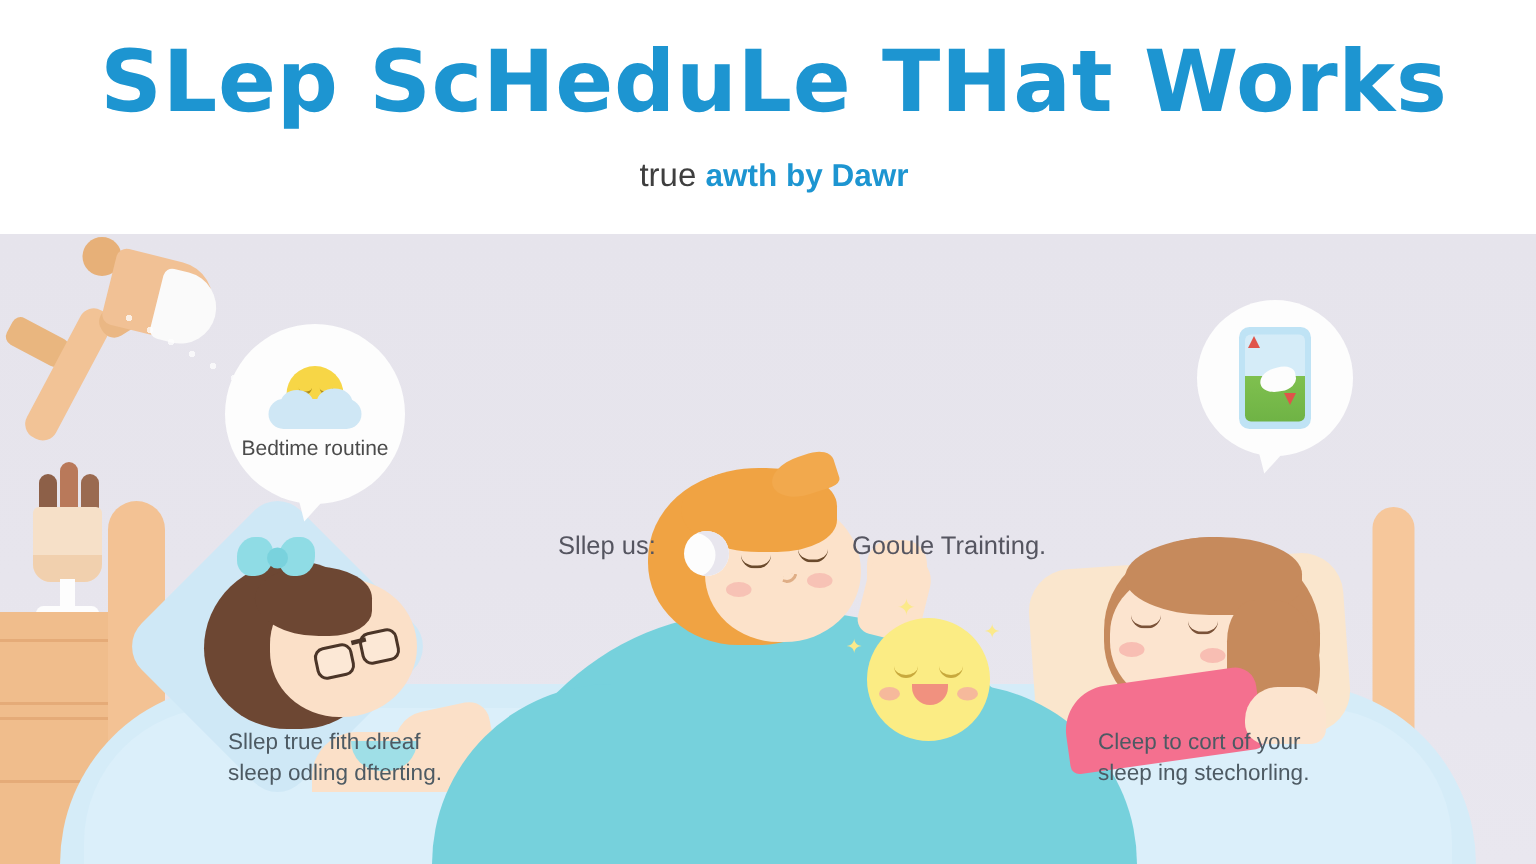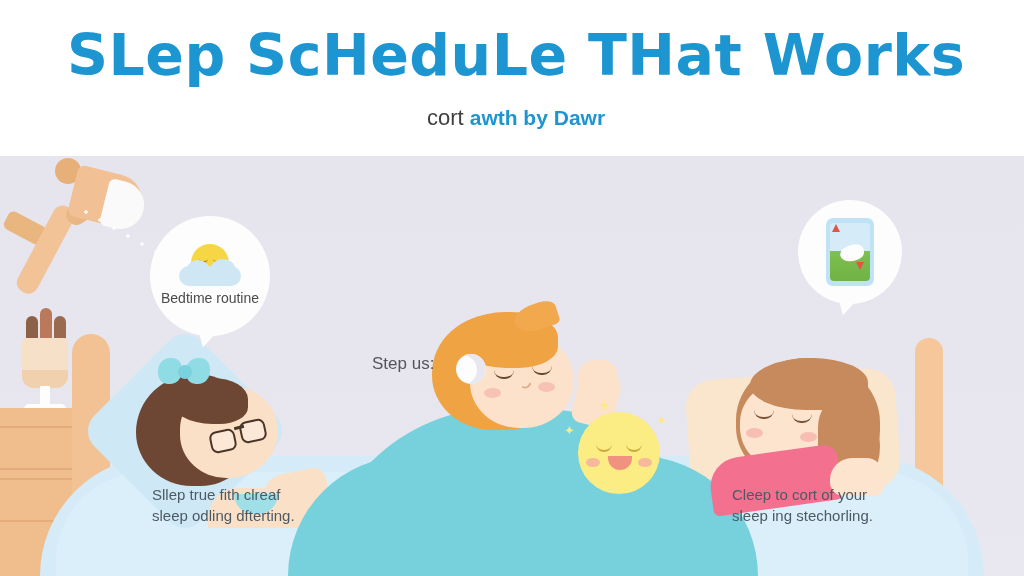--- a/index.html
+++ b/index.html
@@ -443,21 +443,21 @@
   }
 </style>
 </head>
 <body>
 
 <div id="page">
 
   <div class="header">
     <div class="title">SLep ScHeduLe THat Works</div>
     <div class="subtitle">
-      <span class="with">cort </span><span class="accent">awth by Dawr</span>
+      <span class="with">true </span><span class="accent">awth by Dawr</span>
     </div>
   </div>
 
   <div class="scene">
 
     <div>
       <div class="lamp-foot"></div>
       <div class="lamp-arm1"></div>
       <div class="lamp-arm2"></div>
       <div class="lamp-joint"></div>
@@ -539,21 +539,22 @@
       <div class="eye e1"></div>
       <div class="eye e2"></div>
       <div class="blush bl1"></div>
       <div class="blush bl2"></div>
       <div class="mouth"></div>
     </div>
     <div class="sparkle-trail"></div>
 
     <div class="moon"></div>
 
-    <div class="step-label">Step us:</div>
+    <div class="step-label">Sllep us:</div>
+    <div class="goal-label">Gooule Trainting.</div>
 
     <div class="bubble bubble-left">
       <div class="sc">
         <div class="sun"></div>
         <div class="sm-eye sme1"></div>
         <div class="sm-eye sme2"></div>
         <div class="sm-mouth"></div>
         <div class="cloud2"></div>
         <div class="cloud3"></div>
         <div class="cloud"></div>

